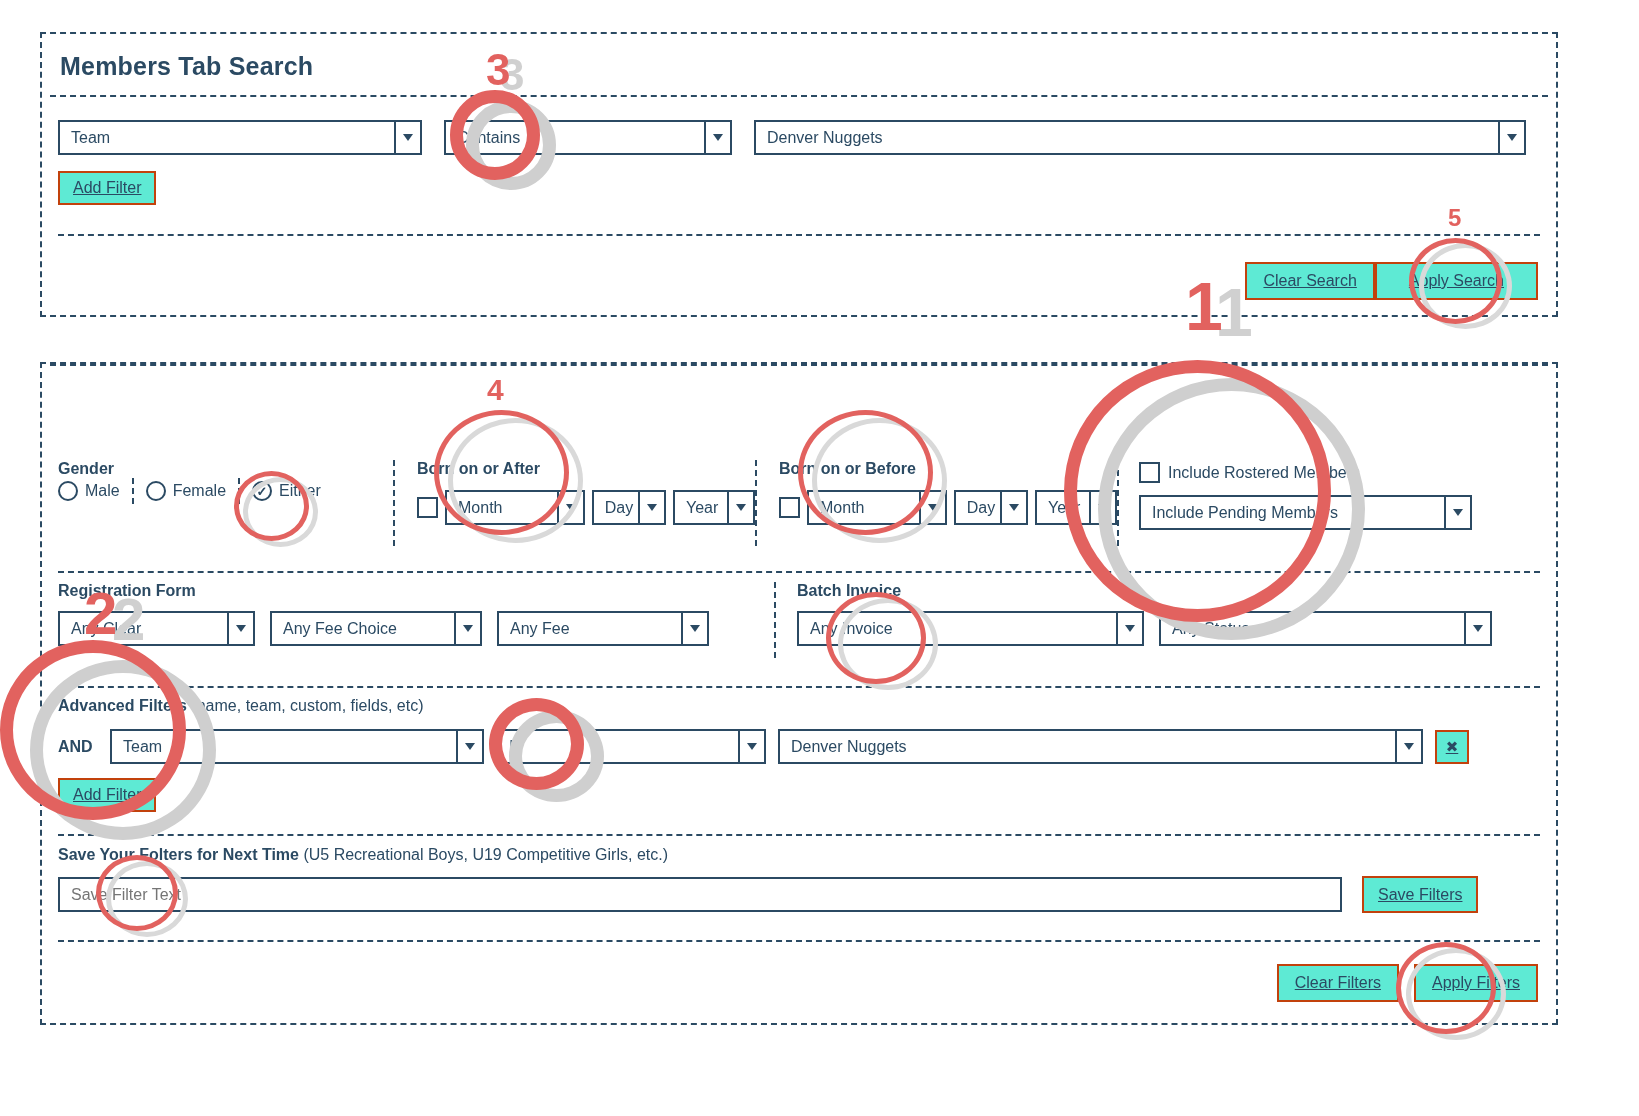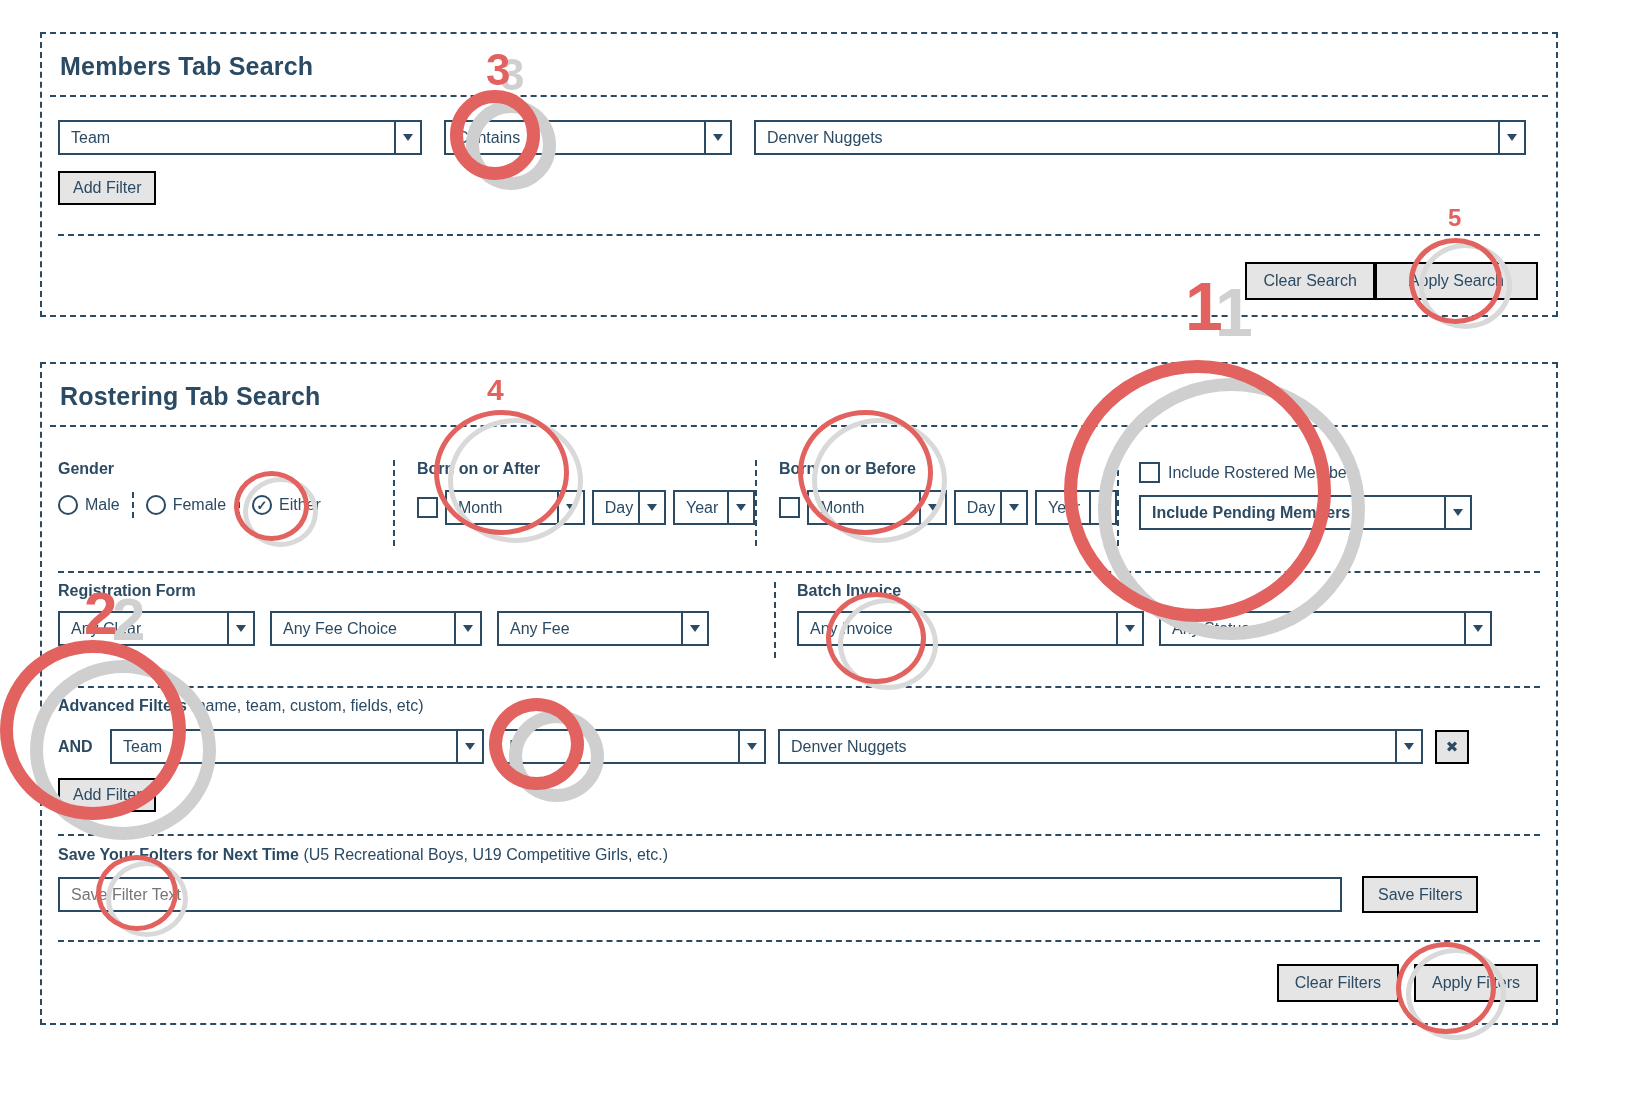--- a/index.html
+++ b/index.html
@@ -80,27 +80,28 @@
     color: #2b4a63;
     font-size: 16px;
     padding: 0 11px;
     vertical-align: middle;
   }
   .btn {
     display: inline-flex;
     align-items: center;
     justify-content: center;
     height: 34px;
-    border: 2px solid #000000;
-    background: #e5e5e5;
+    border: 2px solid #c2410c;
+    background: #5eead4;
     color: #2b4a63;
     font-size: 16px;
     padding: 0 13px;
     vertical-align: middle;
     cursor: pointer;
+    text-decoration: underline;
   }
   .lbl-bold {
     color: #2b4a63;
     font-size: 16px;
     font-weight: bold;
   }
   .lbl-norm {
     color: #2b4a63;
     font-size: 16px;
     font-weight: normal;
@@ -197,28 +198,27 @@
 
     <div class="sep-thin" style="position:absolute; left:8px; right:8px; top:200px;"></div>
 
     <div style="position:absolute; right:18px; top:228px; display:flex; ">
       <div class="btn" style="height:38px; padding:0 16px;">Clear Search</div>
       <div class="btn" style="height:38px; padding:0 32px;">Apply Search</div>
     </div>
   </div>
 
   <div class="panel" id="rostering-panel">
-    <div class="panel-title">Rostering Tab Search</div>
     <div class="sep"></div>
 
     <div style="position:absolute; left:16px; top:96px; right:16px; display:flex; align-items:flex-start;">
 
       <div style="width:335px;">
         <div class="lbl-bold">Gender</div>
-        <div class="row-flex" style="margin-top:14px; gap:0;">
+        <div class="row-flex" style="margin-top:0; gap:0;">
           <div class="row-flex" style="gap:7px; padding-right:12px;">
             <span class="radio"></span>
             <span class="lbl-norm">Male</span>
           </div>
           <div class="vdiv" style="height:26px;"></div>
           <div class="row-flex" style="gap:7px; padding:0 12px;">
             <span class="radio"></span>
             <span class="lbl-norm">Female</span>
           </div>
           <div class="vdiv" style="height:26px;"></div>
@@ -271,21 +271,21 @@
         </div>
       </div>
 
       <div class="vdiv" style="height:86px;"></div>
 
       <div style="flex:1; padding-left:20px;">
         <div class="row-flex" style="gap:8px; padding-top:2px;">
           <span class="chk"></span>
           <span class="lbl-norm">Include Rostered Members</span>
         </div>
-        <div class="sel" style="width:333px; margin-top:12px;font-weight:bold;">
+        <div class="sel" style="width:333px; margin-top:12px;">
           <span>Include Pending Members</span>
           <span class="caret"></span>
         </div>
       </div>
     </div>
 
     <div class="sep-thin" style="position:absolute; left:8px; right:8px; top:207px;"></div>
 
     <div style="position:absolute; left:16px; top:218px; right:16px; display:flex; align-items:flex-start;">
       <div style="width:716px;">

